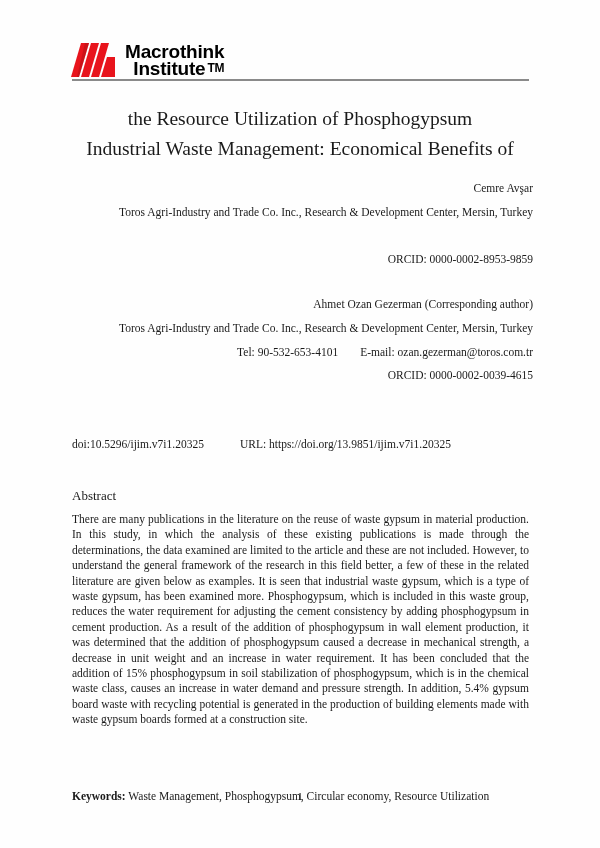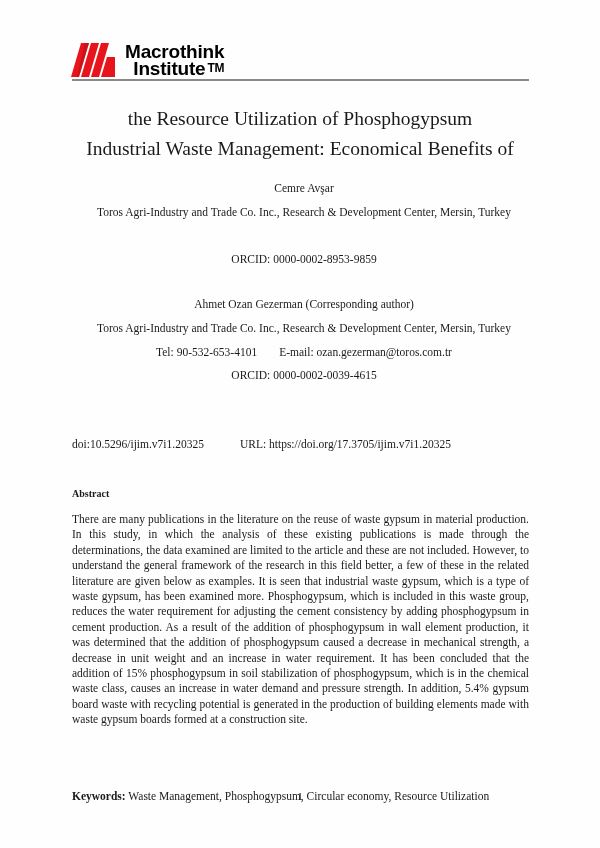--- a/index.html
+++ b/index.html
@@ -14,29 +14,29 @@
                font-weight: bold; color: #000000; line-height: 17px; font-size: 19px; letter-spacing: -0.2px; text-align: right; }
   .logo-text .tm { font-size: 12px; vertical-align: top; margin-left: 2px; }
   .journal { position: absolute; right: 70px; top: 43px; text-align: right; font-size: 10.5px; line-height: 13px; }
   .journal .jname { font-weight: bold; }
   .header-rule { position: absolute; left: 72px; top: 79px; width: 457px; height: 2px; background: #8a8a8a; }
 
   
   .title { position: absolute; left: 60px; width: 480px; top: 104px; text-align: center;
            font-size: 19.5px; line-height: 30px; }
 
-  .center-line { position: absolute; left: 64px; width: 480px; text-align: center; font-size: 11.5px; }
+  .center-line { position: absolute; left: 53px; width: 480px; text-align: right; font-size: 11.5px; }
   .gap { display: inline-block; width: 22px; }
 
   .dates { position: absolute; left: 72px; top: 414px; font-size: 11.5px; white-space: nowrap; }
   .dates span + span { margin-left: 18px; }
   .doi { position: absolute; left: 72px; top: 438px; font-size: 11.5px; white-space: nowrap; }
   .doi .url { margin-left: 36px; }
 
-  .abstract-h { position: absolute; left: 72px; top: 488px; font-size: 10px; font-weight: bold; }
+  .abstract-h { position: absolute; left: 72px; top: 488px; font-size: 13px; font-weight: normal; }
   .abstract { position: absolute; left: 72px; top: 512px; width: 457px; font-size: 11.5px;
               line-height: 15.4px; text-align: justify; margin: 0; }
   .keywords { position: absolute; left: 72px; top: 790px; font-size: 11.5px; white-space: nowrap; }
   .keywords b { font-weight: bold; }
   .pagenum { position: absolute; left: 0; width: 600px; top: 790px; text-align: center; font-size: 11px; }
 </style>
 </head>
 <body>
 
 <div class="page">
@@ -68,21 +68,21 @@
   <div class="center-line" style="top:253px">ORCID: 0000-0002-8953-9859</div>
 
   <div class="center-line" style="top:298px">Ahmet Ozan Gezerman (Corresponding author)</div>
   <div class="center-line" style="top:322px">Toros Agri-Industry and Trade Co. Inc., Research &amp; Development Center, Mersin, Turkey</div>
   <div class="center-line" style="top:346px">
     <span>Tel: 90-532-653-4101</span><span class="gap"></span><span>E-mail: ozan.gezerman@toros.com.tr</span>
   </div>
   <div class="center-line" style="top:369px">ORCID: 0000-0002-0039-4615</div>
 
   <div class="doi">
-    <span>doi:10.5296/ijim.v7i1.20325</span><span class="url">URL: https://doi.org/17.3705/ijim.v7i1.20325</span>
+    <span>doi:10.5296/ijim.v7i1.20325</span><span class="url">URL: https://doi.org/13.9851/ijim.v7i1.20325</span>
   </div>
 
   <div class="abstract-h">Abstract</div>
   <p class="abstract">There are many publications in the literature on the reuse of waste gypsum in material production. In this study, in which the analysis of these existing publications is made through the determinations, the data examined are limited to the article and these are not included. However, to understand the general framework of the research in this field better, a few of these in the related literature are given below as examples. It is seen that industrial waste gypsum, which is a type of waste gypsum, has been examined more. Phosphogypsum, which is included in this waste group, reduces the water requirement for adjusting the cement consistency by adding phosphogypsum in cement production. As a result of the addition of phosphogypsum in wall element production, it was determined that the addition of phosphogypsum caused a decrease in mechanical strength, a decrease in unit weight and an increase in water requirement. It has been concluded that the addition of 15% phosphogypsum in soil stabilization of phosphogypsum, which is in the chemical waste class, causes an increase in water demand and pressure strength. In addition, 5.4% gypsum board waste with recycling potential is generated in the production of building elements made with waste gypsum boards formed at a construction site.</p>
 
   <div class="keywords">
     <b>Keywords:</b> <span>Waste Management, Phosphogypsum, Circular economy, Resource Utilization</span>
   </div>
 
   <div class="pagenum">1</div>

